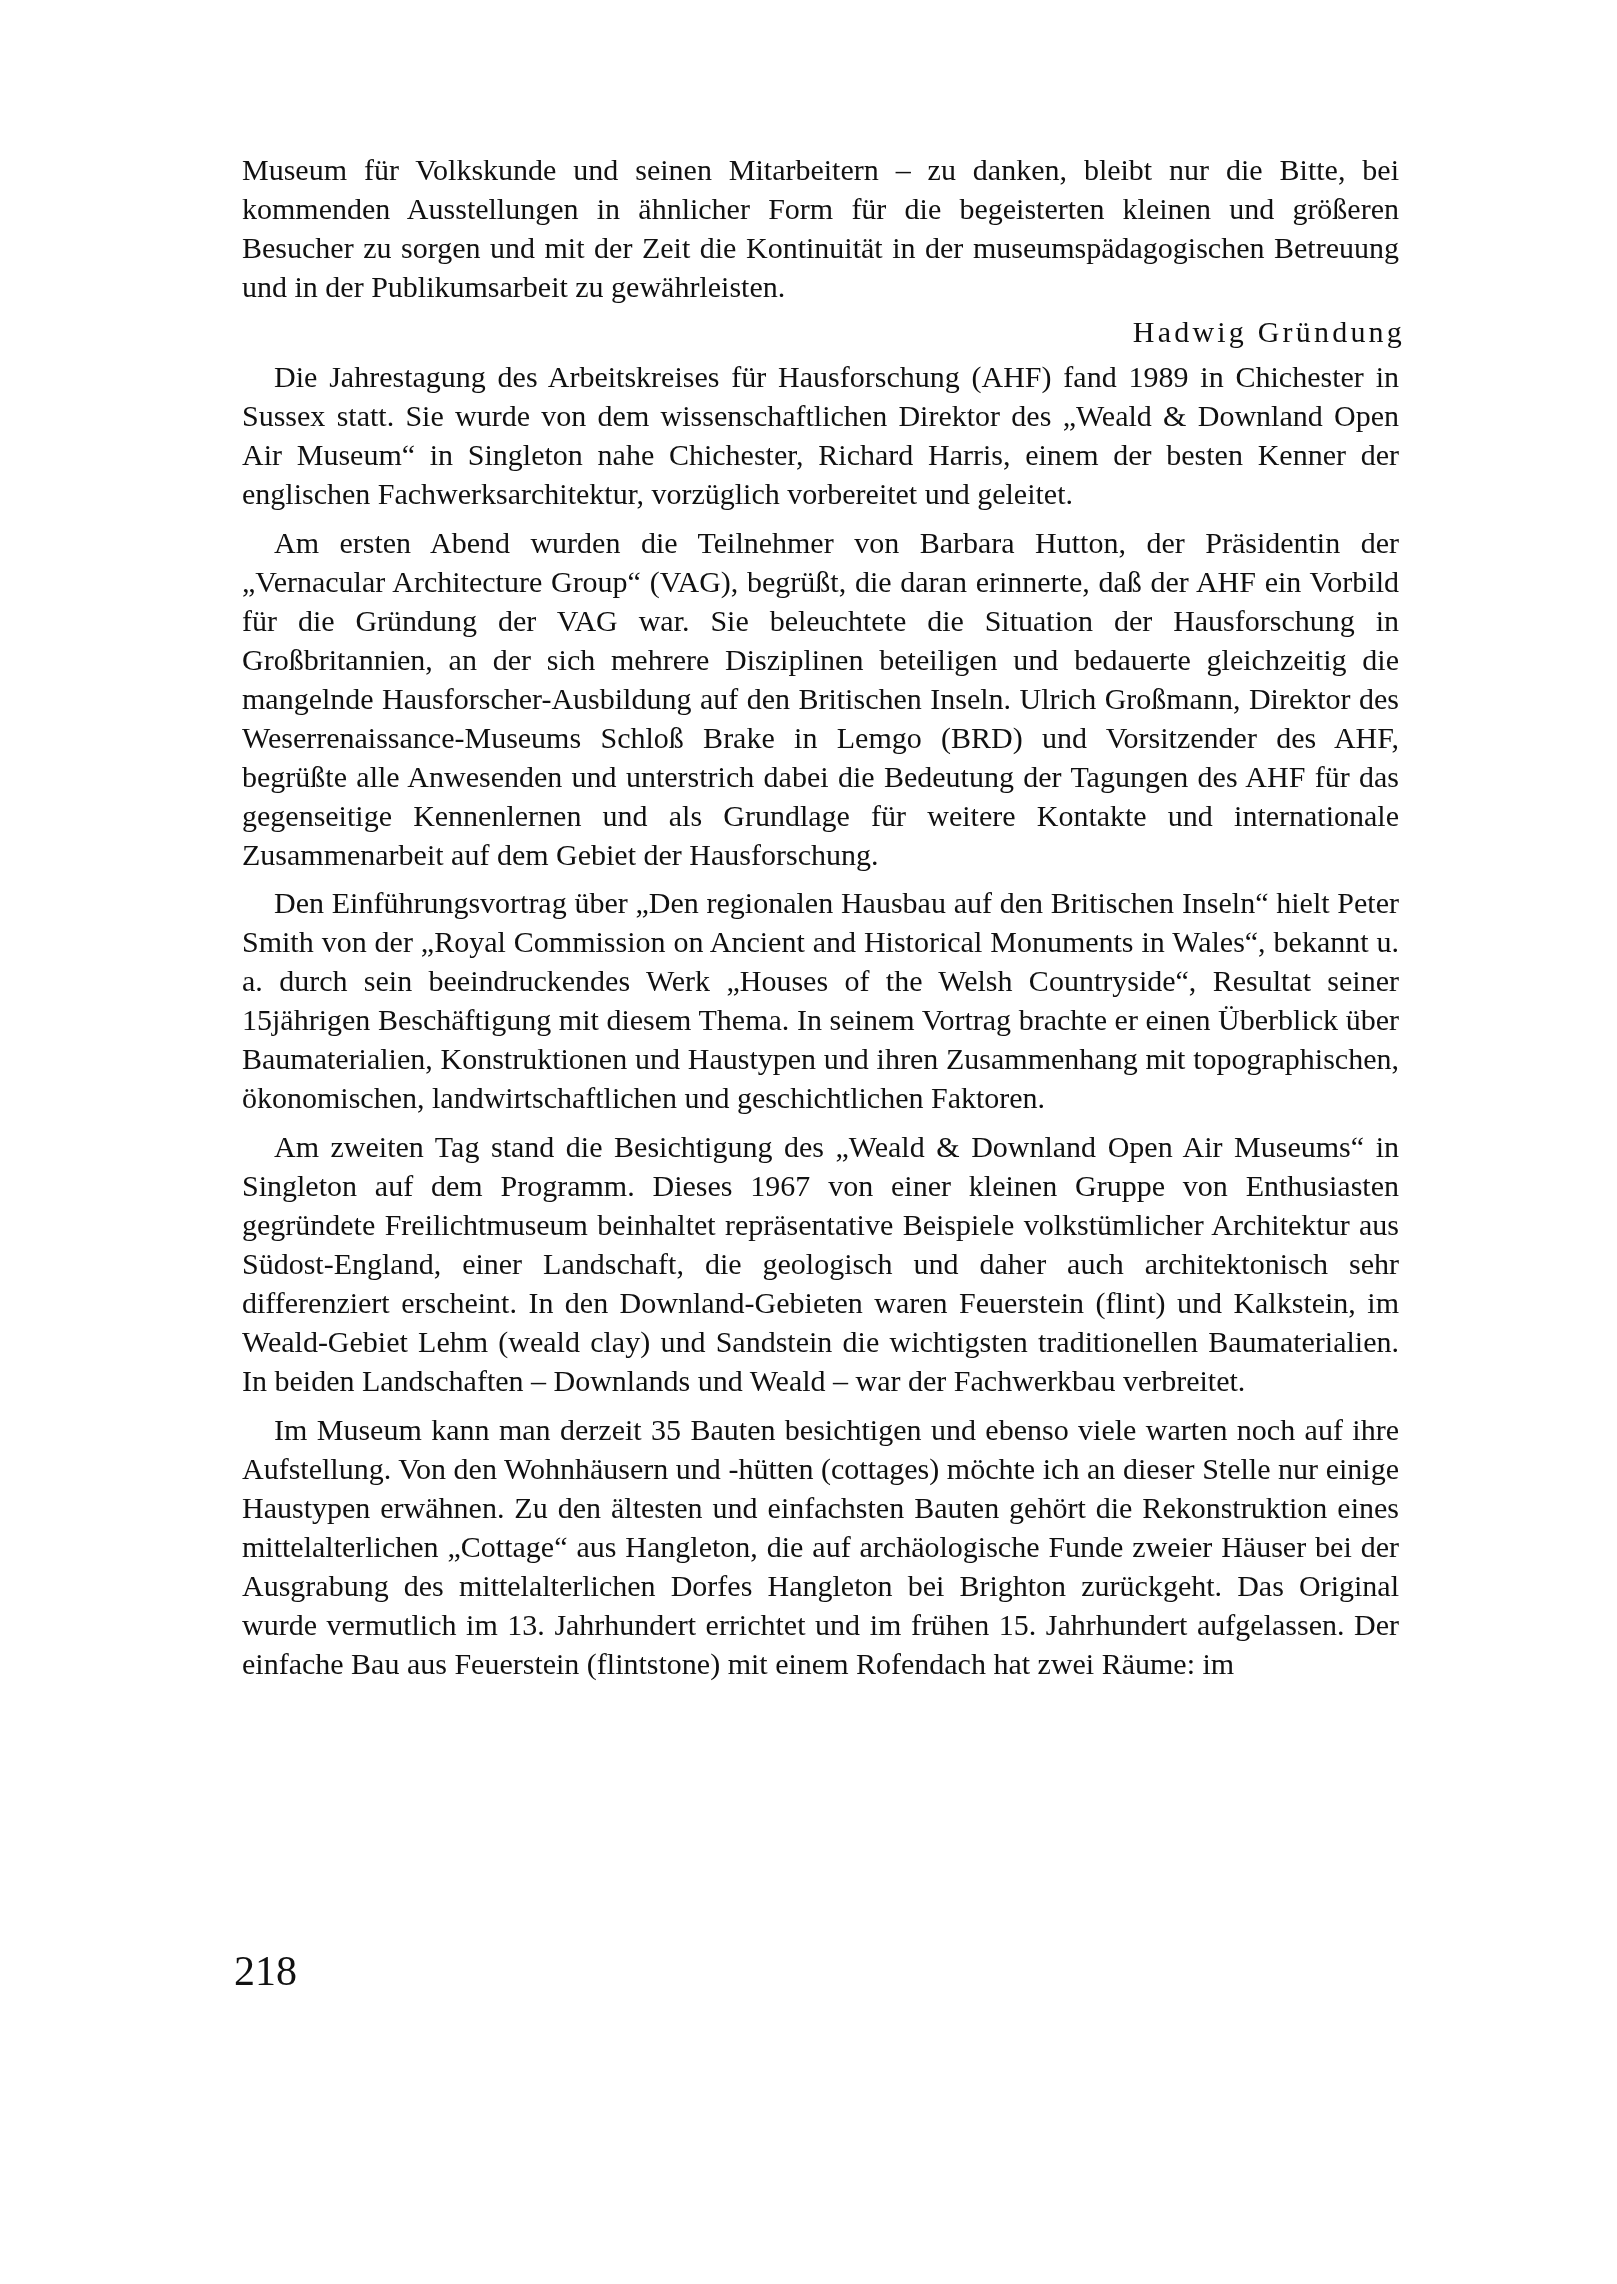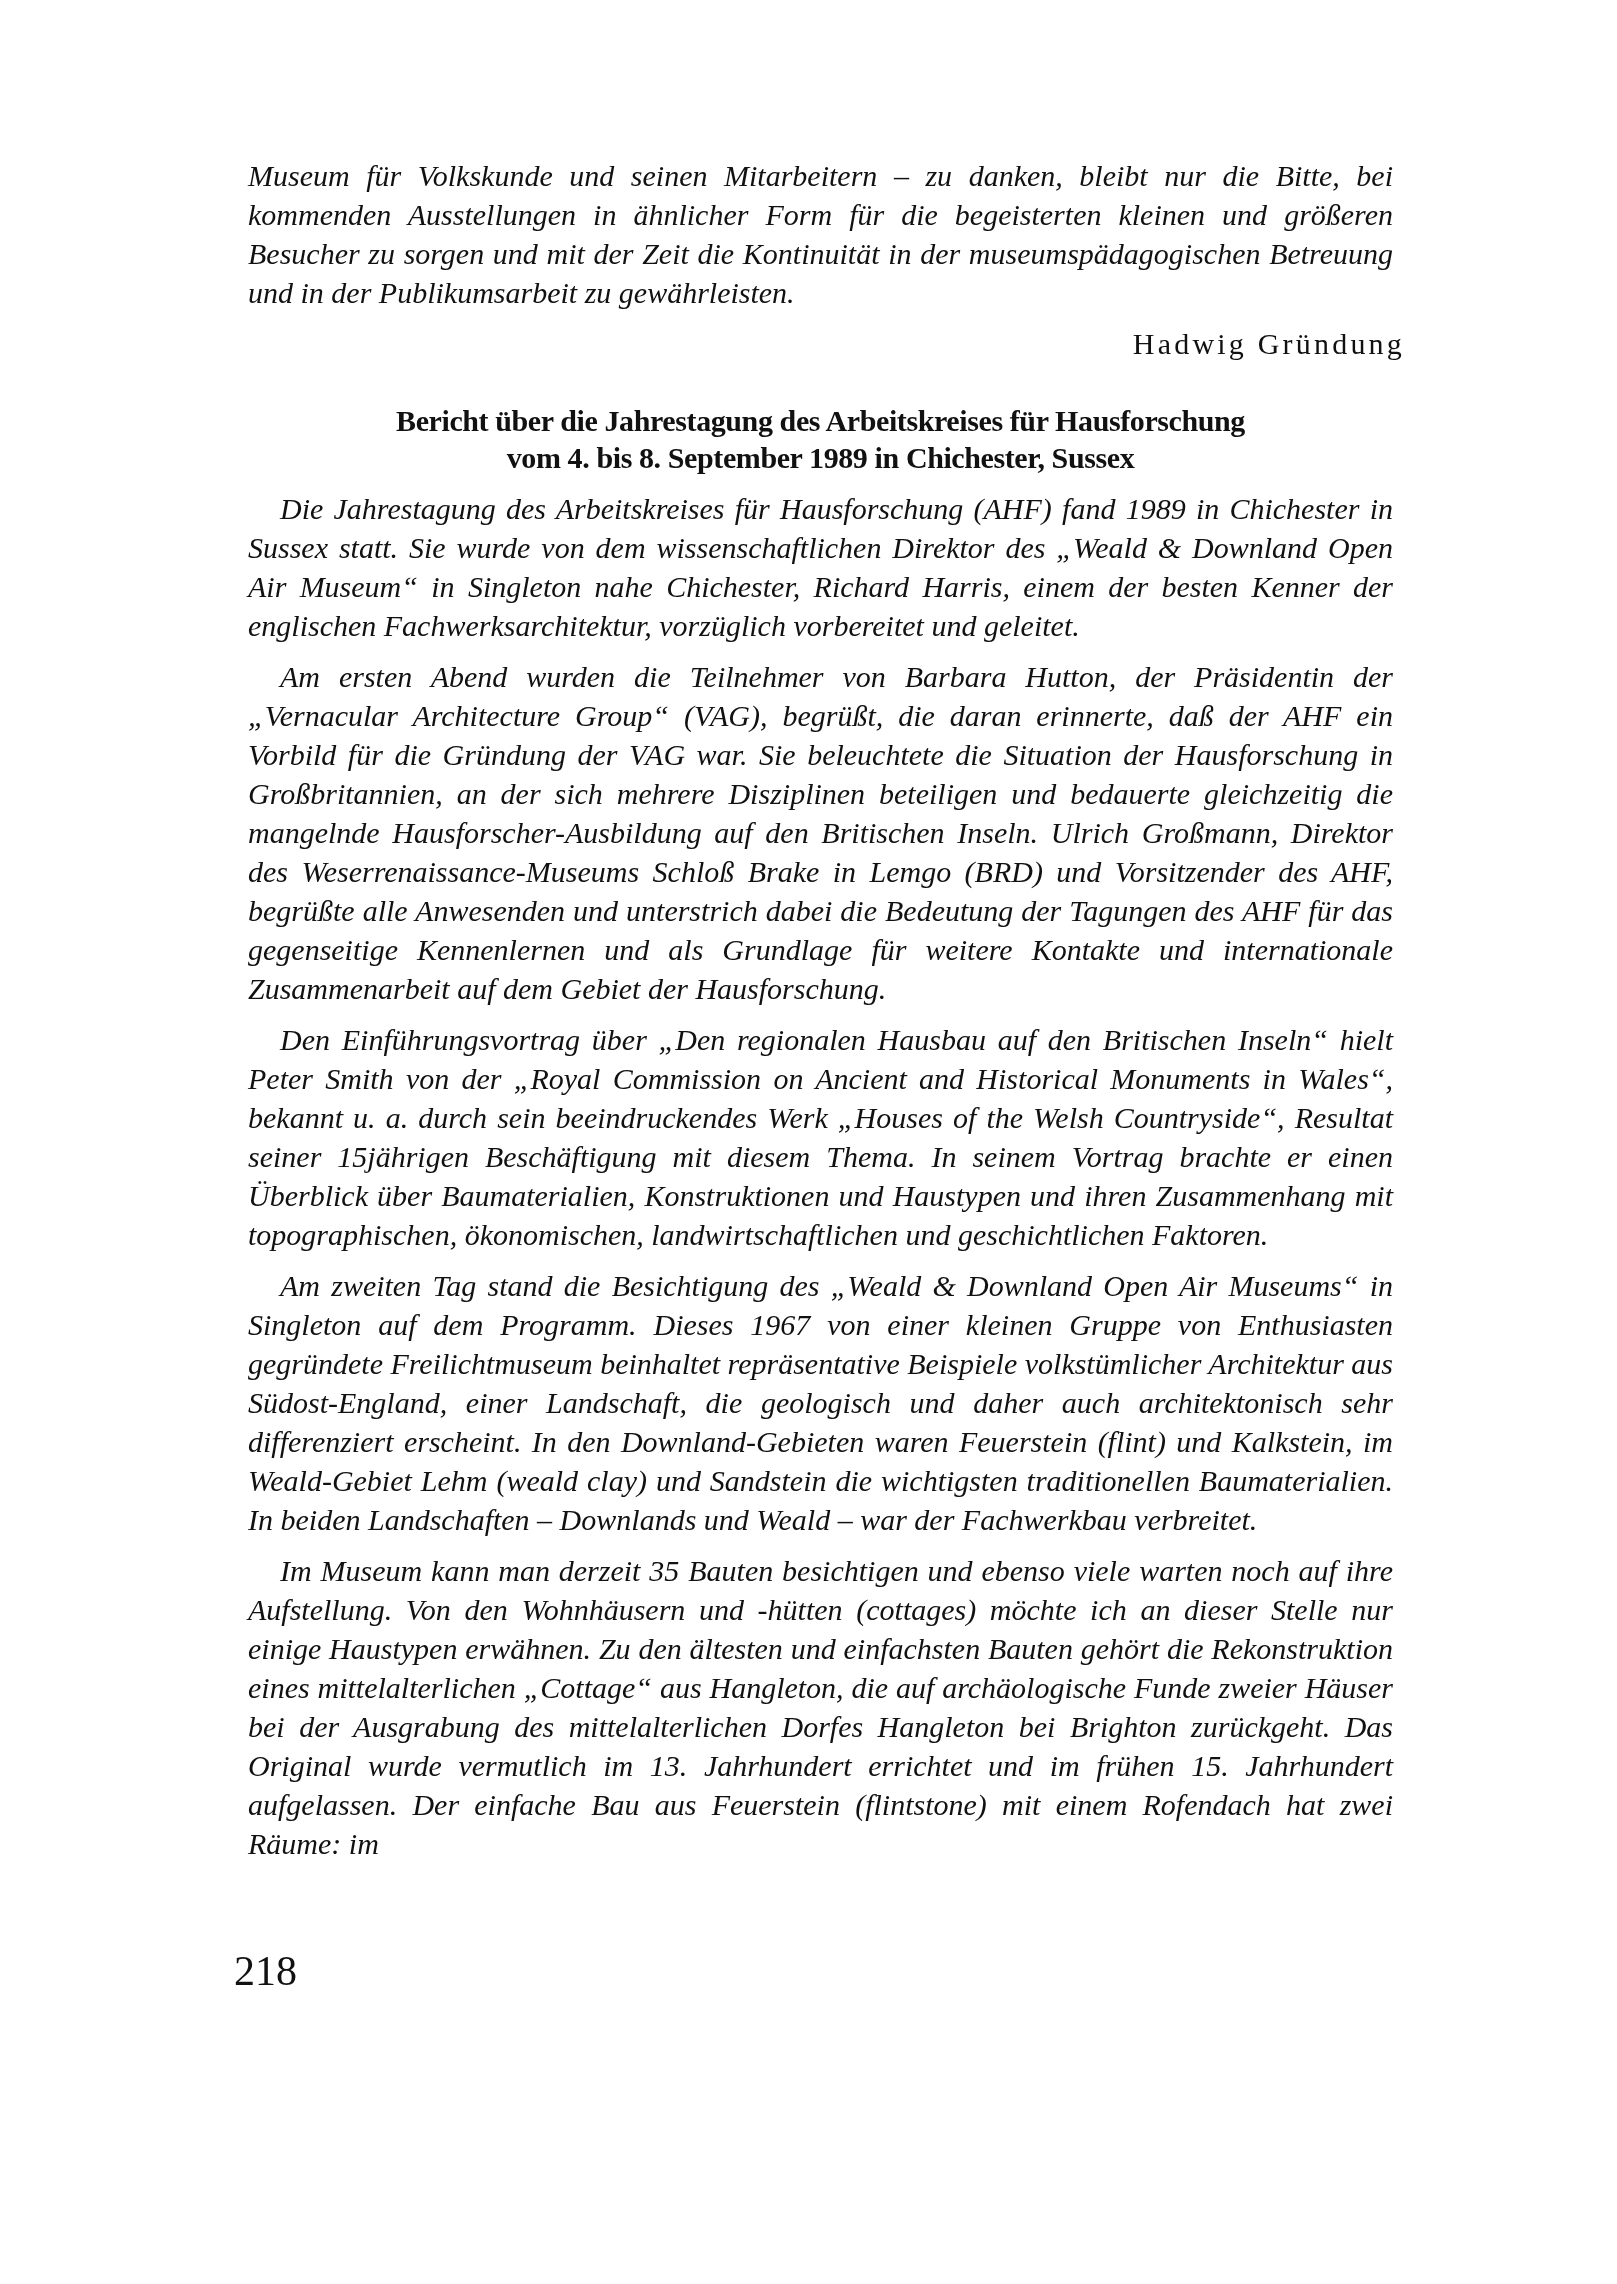--- a/index.html
+++ b/index.html
@@ -21,23 +21,22 @@
       top: 144px;
       width: 1169px;
     }
     .text-block {
       font-size: 30px;
       line-height: 39px;
       text-align: justify;
       hyphens: manual;
     }
     .para {
-      margin: 12px;
+      margin: 6px;
       text-indent: 0;
-      font-style: italic;
     }
     .para.indented {
       text-indent: 32px;
     }
     .para + .para {
       margin-top: 9.7px;
     }
     .signature {
       text-align: right;
       letter-spacing: 3.2px;
@@ -70,24 +69,20 @@
 </head>
 <body>
 
 <div class="page">
 
   <div class="text-block">
     <p class="para">Museum für Volkskunde und seinen Mitarbeitern – zu danken, bleibt nur die Bitte, bei kommenden Ausstellungen in ähnlicher Form für die begeisterten kleinen und größeren Besucher zu sorgen und mit der Zeit die Kontinuität in der museums­pädagogischen Betreuung und in der Publikumsarbeit zu gewährleisten.</p>
     <div class="signature">Hadwig Gründung</div>
   </div>
 
-  <h2 class="heading">
-    <span class="line">Bericht über die Jahrestagung des Arbeitskreises für Hausforschung</span>
-    <span class="line">vom 4. bis 8. September 1989 in Chichester, Sussex</span>
-  </h2>
 
   <div class="text-block">
     <p class="para indented">Die Jahrestagung des Arbeitskreises für Hausforschung (AHF) fand 1989 in Chi­chester in Sussex statt. Sie wurde von dem wissenschaftlichen Direktor des „Weald &amp; Downland Open Air Museum“ in Singleton nahe Chichester, Richard Harris, einem der besten Kenner der englischen Fachwerksarchitektur, vorzüglich vorberei­tet und geleitet.</p>
     <p class="para indented">Am ersten Abend wurden die Teilnehmer von Barbara Hutton, der Präsidentin der „Vernacular Architecture Group“ (VAG), begrüßt, die daran erinnerte, daß der AHF ein Vorbild für die Gründung der VAG war. Sie beleuchtete die Situation der Hausforschung in Großbritannien, an der sich mehrere Disziplinen beteiligen und bedauerte gleichzeitig die mangelnde Hausforscher-Ausbildung auf den Britischen Inseln. Ulrich Großmann, Direktor des Weserrenaissance-Museums Schloß Brake in Lemgo (BRD) und Vorsitzender des AHF, begrüßte alle Anwesenden und unter­strich dabei die Bedeutung der Tagungen des AHF für das gegenseitige Kennenler­nen und als Grundlage für weitere Kontakte und internationale Zusammenarbeit auf dem Gebiet der Hausforschung.</p>
     <p class="para indented">Den Einführungsvortrag über „Den regionalen Hausbau auf den Britischen Inseln“ hielt Peter Smith von der „Royal Commission on Ancient and Historical Monuments in Wales“, bekannt u. a. durch sein beeindruckendes Werk „Houses of the Welsh Countryside“, Resultat seiner 15jährigen Beschäftigung mit diesem Thema. In seinem Vortrag brachte er einen Überblick über Baumaterialien, Kon­struktionen und Haustypen und ihren Zusammenhang mit topographischen, ökono­mischen, landwirtschaftlichen und geschichtlichen Faktoren.</p>
     <p class="para indented">Am zweiten Tag stand die Besichtigung des „Weald &amp; Downland Open Air Museums“ in Singleton auf dem Programm. Dieses 1967 von einer kleinen Gruppe von Enthusiasten gegründete Freilichtmuseum beinhaltet repräsentative Beispiele volkstümlicher Architektur aus Südost-England, einer Landschaft, die geologisch und daher auch architektonisch sehr differenziert erscheint. In den Downland-Gebieten waren Feuerstein (flint) und Kalkstein, im Weald-Gebiet Lehm (weald clay) und Sandstein die wichtigsten traditionellen Baumaterialien. In beiden Land­schaften – Downlands und Weald – war der Fachwerkbau verbreitet.</p>
     <p class="para indented">Im Museum kann man derzeit 35 Bauten besichtigen und ebenso viele warten noch auf ihre Aufstellung. Von den Wohnhäusern und -hütten (cottages) möchte ich an dieser Stelle nur einige Haustypen erwähnen. Zu den ältesten und einfachsten Bau­ten gehört die Rekonstruktion eines mittelalterlichen „Cottage“ aus Hangleton, die auf archäologische Funde zweier Häuser bei der Ausgrabung des mittelalterlichen Dorfes Hangleton bei Brighton zurückgeht. Das Original wurde vermutlich im 13. Jahrhundert errichtet und im frühen 15. Jahrhundert aufgelassen. Der einfache Bau aus Feuerstein (flintstone) mit einem Rofendach hat zwei Räume: im</p>
   </div>
 
 </div>

